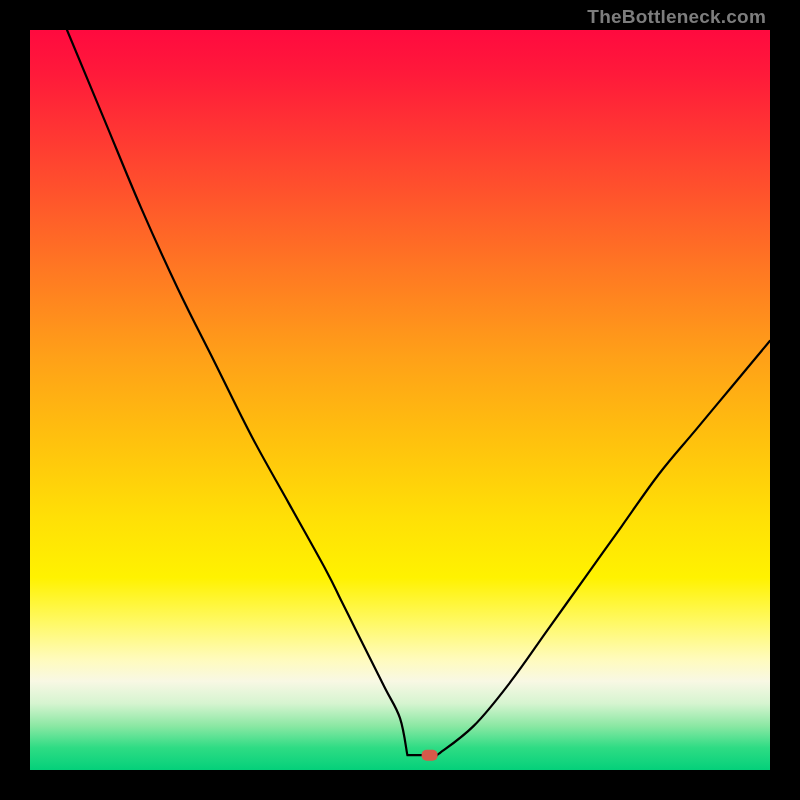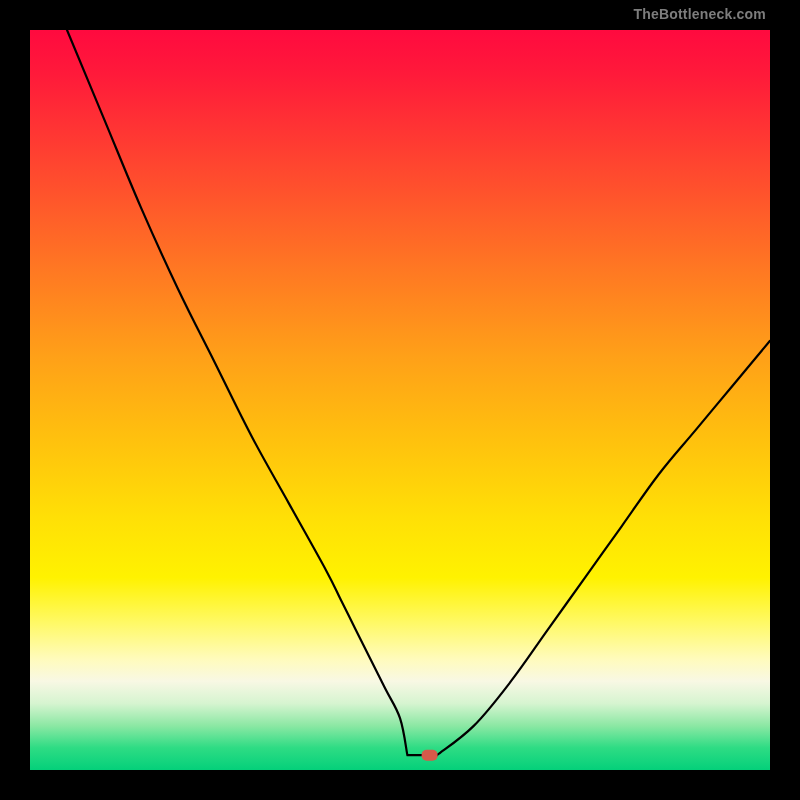--- a/index.html
+++ b/index.html
@@ -33,21 +33,21 @@
       #8ce8a4 94%,
       #2edc84 97%,
       #04d07a 100%
     );
   }
   .watermark {
     position: absolute;
     top: 6px;
     right: 34px;
     font-family: Arial, Helvetica, sans-serif;
-    font-size: 14px;
+    font-size: 19px;
     font-weight: 600;
     color: #7d7d7d;
     letter-spacing: 0.2px;
   }
   .curve-svg {
     position: absolute;
     left: 0;
     top: 0;
     width: 740px;
     height: 740px;

